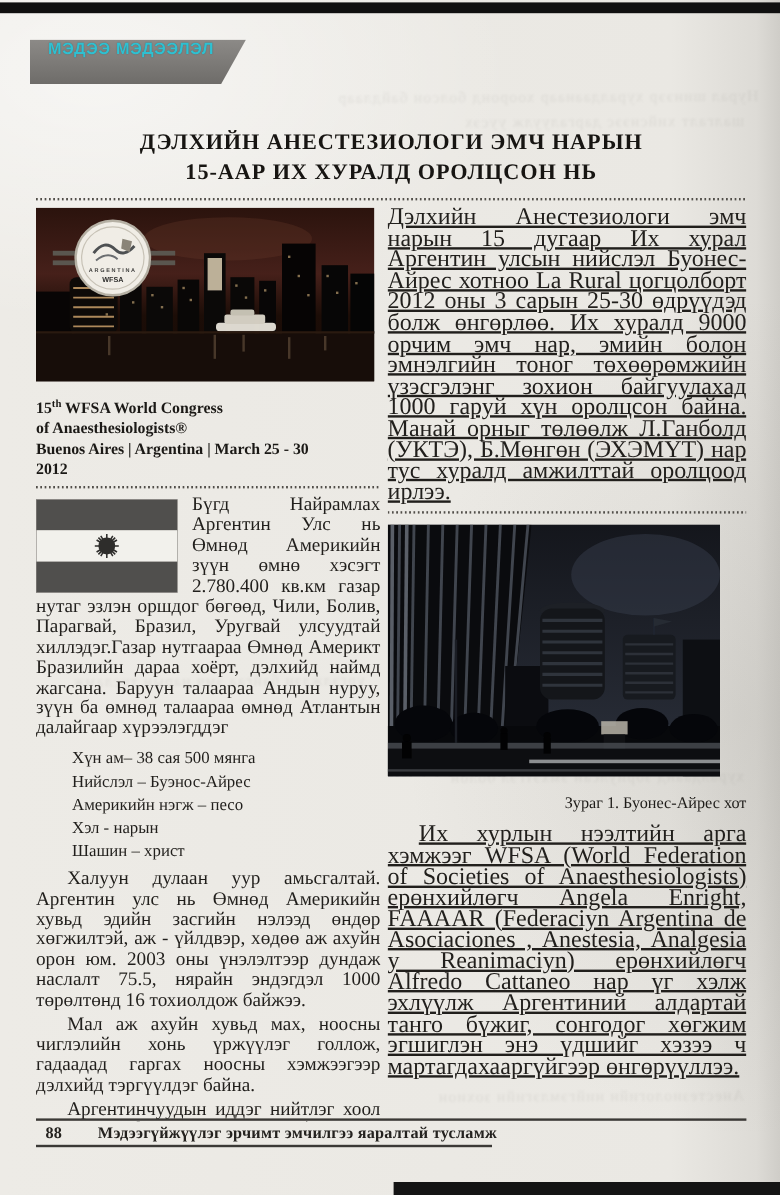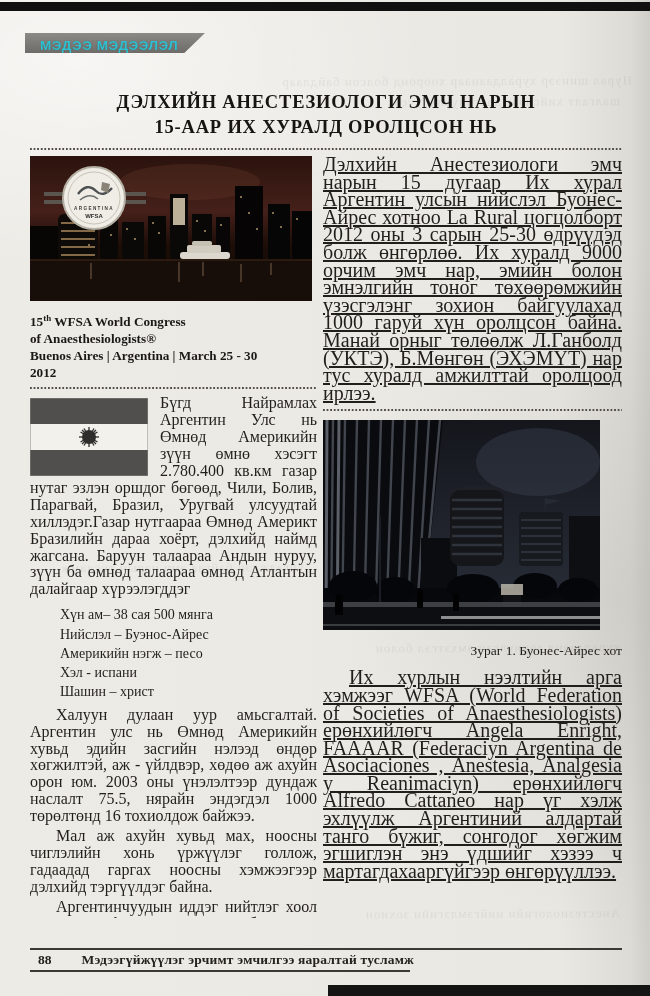--- a/index.html
+++ b/index.html
@@ -14,24 +14,24 @@
   }
   .scan-bar-top{position:absolute;top:2px;left:0;width:650px;height:9px;background:#101010;}
   .scan-bar-bottom{position:absolute;bottom:0;right:0;width:322px;height:11px;background:#141414;}
   .ghost{
     position:absolute;color:#6e6c65;opacity:.11;filter:blur(.7px);
     transform:scaleX(-1) rotate(.3deg);font-size:13px;letter-spacing:1px;
     white-space:nowrap;overflow:hidden;pointer-events:none;
   }
   .content{position:absolute;left:30px;top:0;width:592px;height:996px;}
   .banner{
-    margin-top:33px;margin-left:-5px;width:180px;height:20px;
+    margin-top:33px;margin-left:-5px;width:180px;height:37px;
     background:linear-gradient(#8c8a87,#6e6c69);
     clip-path:polygon(0 0,100% 0,88.5% 100%,0 100%);
-    display:flex;align-items:flex-end;box-shadow:0 1px 2px rgba(0,0,0,.25);
+    display:flex;align-items:flex-start;box-shadow:0 1px 2px rgba(0,0,0,.25);
   }
   .banner span{
     font-family:"Liberation Sans",sans-serif;font-weight:bold;font-size:13.5px;
     letter-spacing:.6px;color:#2fc0d1;padding-left:15px;
     text-shadow:0 0 1px rgba(0,40,45,.4);
   }
   .title{margin-top:37px;text-align:center;font-weight:bold;font-size:18.5px;
     line-height:25px;letter-spacing:.8px;color:#171512;}
   .dotted{height:3px;margin-top:7px;
     background-image:repeating-linear-gradient(90deg,#514e49 0 1.4px,transparent 1.4px 3.6px);
@@ -47,21 +47,21 @@
   figure{margin:0;}
   .photo1-frame{width:282px;height:145px;}
   .photo2-frame{width:277px;height:210px;margin-top:9px;}
   .caption1{margin-top:5px;font-weight:bold;font-size:13.2px;line-height:17px;color:#1b1916;}
   .caption1 .sup{font-size:9px;vertical-align:super;}
   .flag{float:left;width:118px;height:78px;margin:3px 12px 2px 0;}
   .facts{margin:7px 0 5px 30px;font-size:14px;line-height:19.3px;}
   .facts div{white-space:nowrap;}
   .caption2{margin-top:9px;text-align:right;font-size:13.5px;color:#1e1c19;}
   .footer{position:absolute;left:0;top:932px;width:592px;
-    font-family:"Liberation Serif",serif;margin-top:16px;}
+    font-family:"Liberation Serif",serif;}
   .footer .rule-top{height:2px;background:#3b3936;width:592px;}
   .footer .row{display:flex;align-items:center;padding:2px 0 2px 8px;}
   .footer .pgnum{font-size:13.5px;font-weight:bold;margin-right:30px;color:#24221f;}
   .footer .jtitle{font-size:13.5px;color:#24221f;letter-spacing:.2px;font-weight:bold;}
   .footer .rule-bottom{height:2px;background:#3b3936;width:380px;}
 </style>
 </head>
 <body>
 
 <div class="page">
@@ -201,21 +201,21 @@
             </g>
             <circle cx="59" cy="39" r="7" fill="#2e2d2b"></circle>
             <rect x="0" y="0" width="118" height="78" fill="none" stroke="#8a8884" stroke-width="1"></rect>
           </svg><span>Бүгд Найрамлах Аргентин Улс нь Өмнөд Америкийн зүүн өмнө хэсэгт 2.780.400 кв.км газар нутаг эзлэн оршдог бөгөөд, Чили, Болив, Парагвай, Бразил, Уругвай улсуудтай хиллэдэг.Газар нутгаараа Өмнөд Америкт Бразилийн дараа хоёрт, дэлхийд наймд жагсана. Баруун талаараа Андын нуруу, зүүн ба өмнөд талаараа өмнөд Атлантын далайгаар хүрээлэгддэг</span>
         </p>
 
         <div class="facts">
           <div>Хүн ам–  38 сая 500 мянга</div>
           <div>Нийслэл –  Буэнос-Айрес</div>
           <div>Америкийн нэгж –  песо</div>
-          <div>Хэл - испани</div>
+          <div>Хэл - нарын</div>
           <div>Шашин –  христ</div>
         </div>
 
         <p class="indent mt">Халуун дулаан уур амьсгалтай. Аргентин улс нь Өмнөд Америкийн хувьд эдийн засгийн нэлээд өндөр хөгжилтэй, аж - үйлдвэр, хөдөө аж ахуйн орон юм. 2003 оны үнэлэлтээр дундаж наслалт 75.5, нярайн эндэгдэл 1000 төрөлтөнд 16 тохиолдож байжээ.</p>
         <p class="indent" style="margin-top:3px;">Мал аж ахуйн хувьд мах, ноосны чиглэлийн хонь үржүүлэг голлож, гадаадад гаргах ноосны хэмжээгээр дэлхийд тэргүүлдэг байна.</p>
         <p class="indent" style="margin-top:3px;">Аргентинчуудын иддэг нийтлэг хоол нь ''Empanadas'' гэх татсан мах болон янз бүрийн хольц бүхий нарийн боов,</p>
       </div>
 
       <div class="col-right">
         <p>Дэлхийн Анестезиологи эмч нарын 15 дугаар Их хурал Аргентин улсын нийслэл Буонес-Айрес хотноо La Rural цогцолборт 2012 оны 3 сарын 25-30 өдрүүдэд болж өнгөрлөө. Их хуралд 9000 орчим эмч нар, эмийн болон эмнэлгийн тоног төхөөрөмжийн үзэсгэлэнг зохион байгуулахад 1000 гаруй хүн оролцсон байна. Манай орныг төлөөлж Л.Ганболд (УКТЭ), Б.Мөнгөн (ЭХЭМҮТ) нар тус хуралд амжилттай оролцоод ирлээ.</p>

